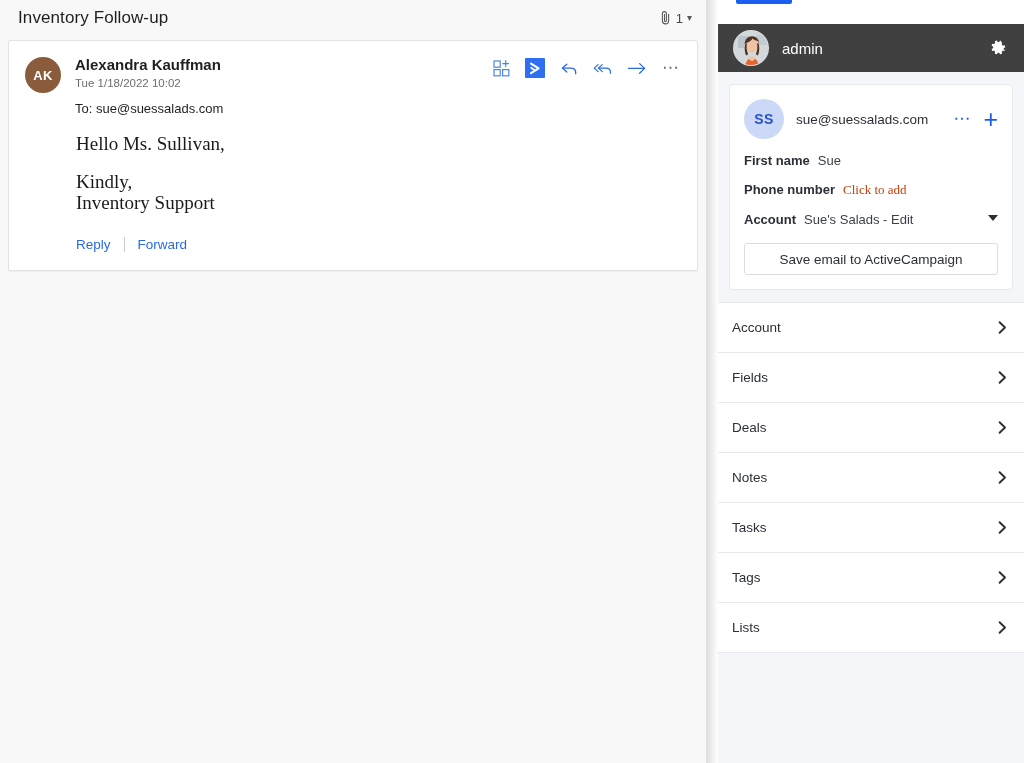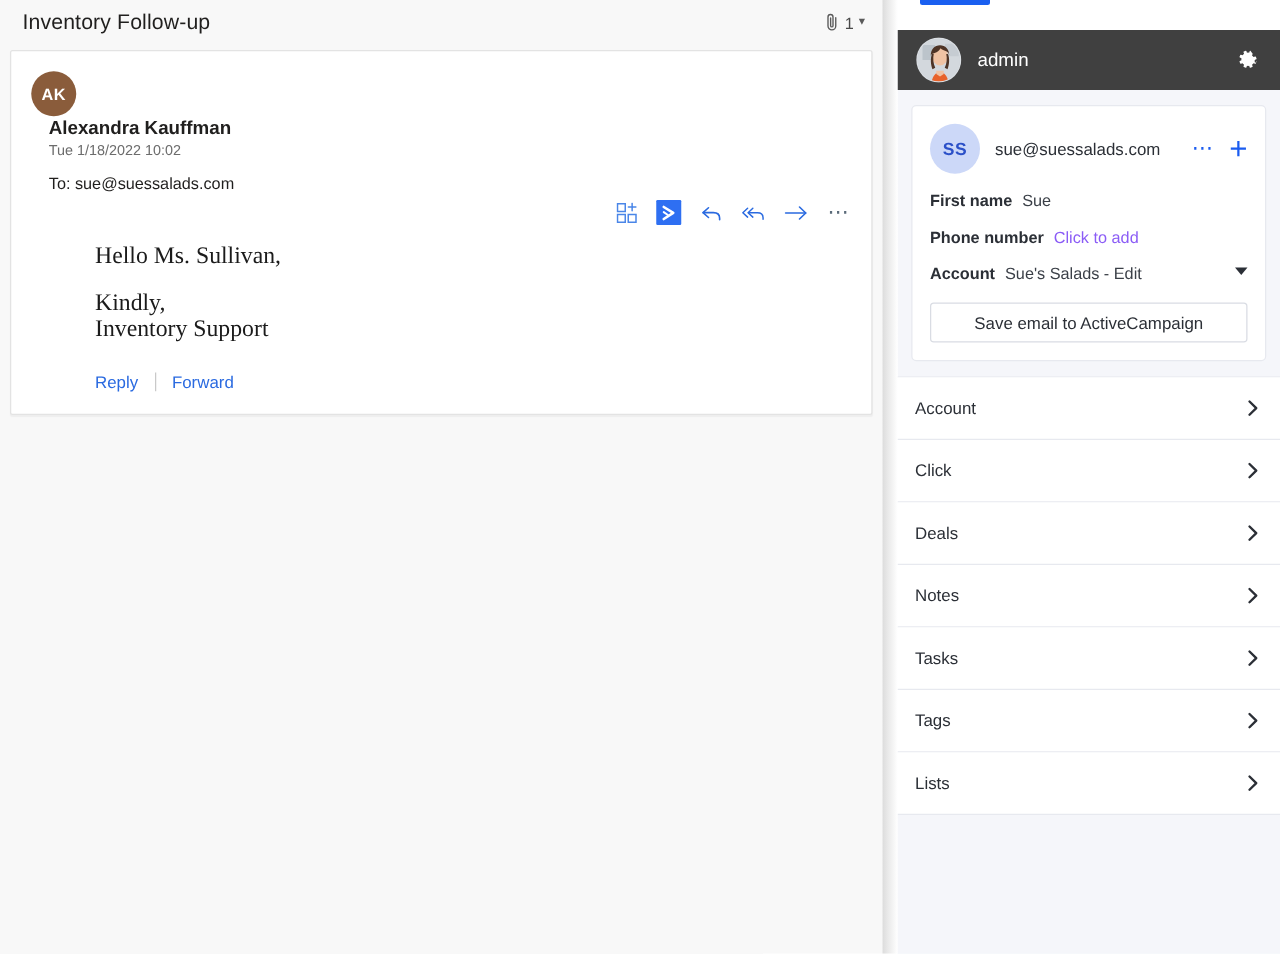--- a/index.html
+++ b/index.html
@@ -39,21 +39,21 @@
   .mail-card {
     position: absolute;
     left: 8px; top: 40px;
     width: 690px;
     background: #ffffff;
     border: 1px solid #e3e3e3;
     border-radius: 2px;
     box-shadow: 0 1px 1px rgba(0,0,0,.045);
     padding: 14px 16px 18px 16px;
   }
-  .sender-row { display: flex; align-items: flex-start; flex-direction: column; }
+  .sender-row { display: flex; align-items: flex-start; }
   .avatar-ak {
     width: 36px; height: 36px; border-radius: 50%;
     background: #8a5c3b;
     color: #fff; font-size: 13px; font-weight: 600;
     display: flex; align-items: center; justify-content: center;
     flex: 0 0 36px; margin-top: 2px; letter-spacing: .3px;
   }
   .sender-meta { margin-left: 14px; padding-top: 0; }
   .sender-name { font-size: 15px; color: #201f1e; font-weight: 600; line-height: 19px; }
   .sender-date { font-size: 11.5px; color: #6c6c6c; line-height: 17px; margin-top: 1px; }
@@ -144,21 +144,21 @@
   }
   .contact-email { margin-left: 12px; font-size: 13.5px; color: #2b2f36; }
   .contact-ops { margin-left: auto; display:flex; align-items:center; gap: 12px; }
   .dots-btn { color: #1b5cf0; font-size: 17px; line-height: 6px; letter-spacing: 1px; cursor: pointer; }
   .plus-btn { color: #1b5cf0; font-size: 25px; line-height: 18px; font-weight: 300; cursor: pointer; }
 
   .field-row { display: flex; align-items: baseline; margin-top: 14px; }
   .field-row:first-of-type { margin-top: 18px; }
   .field-label { font-size: 13px; font-weight: 700; color: #2b2f36; }
   .field-value { font-size: 13px; color: #3a3f47; margin-left: 8px; }
-  .field-value.muted { color: #8b5cf6; }
+  .field-value.muted { color: #c2410c; font-family: Liberation Serif, serif; }
   .field-row.account { margin-top: 14px; }
   .caret-down {
     margin-left: auto; width: 0; height: 0;
     border-left: 5px solid transparent; border-right: 5px solid transparent;
     border-top: 6px solid #2b2f36; cursor: pointer; position: relative; top: -3px;
   }
   .save-btn {
     margin-top: 16px; width: 100%; height: 32px;
     background: #ffffff; border: 1px solid #d9dce3; border-radius: 3px;
     font-family: "Liberation Sans", sans-serif;
@@ -326,21 +326,21 @@
     <div class="ac-list">
       <div class="ac-list-item">
         <span class="ac-list-label">Account</span>
         <span class="chev-right">
           <svg width="11" height="15" viewBox="0 0 11 15">
               <path d="M2.6 2.2 L8 7.5 L2.6 12.8" fill="none" stroke="#2b2f36" stroke-width="1.9" stroke-linecap="round" stroke-linejoin="round"></path>
             </svg>
         </span>
       </div>
       <div class="ac-list-item">
-        <span class="ac-list-label">Click</span>
+        <span class="ac-list-label">Fields</span>
         <span class="chev-right">
           <svg width="11" height="15" viewBox="0 0 11 15">
               <path d="M2.6 2.2 L8 7.5 L2.6 12.8" fill="none" stroke="#2b2f36" stroke-width="1.9" stroke-linecap="round" stroke-linejoin="round"></path>
             </svg>
         </span>
       </div>
       <div class="ac-list-item">
         <span class="ac-list-label">Deals</span>
         <span class="chev-right">
           <svg width="11" height="15" viewBox="0 0 11 15">

